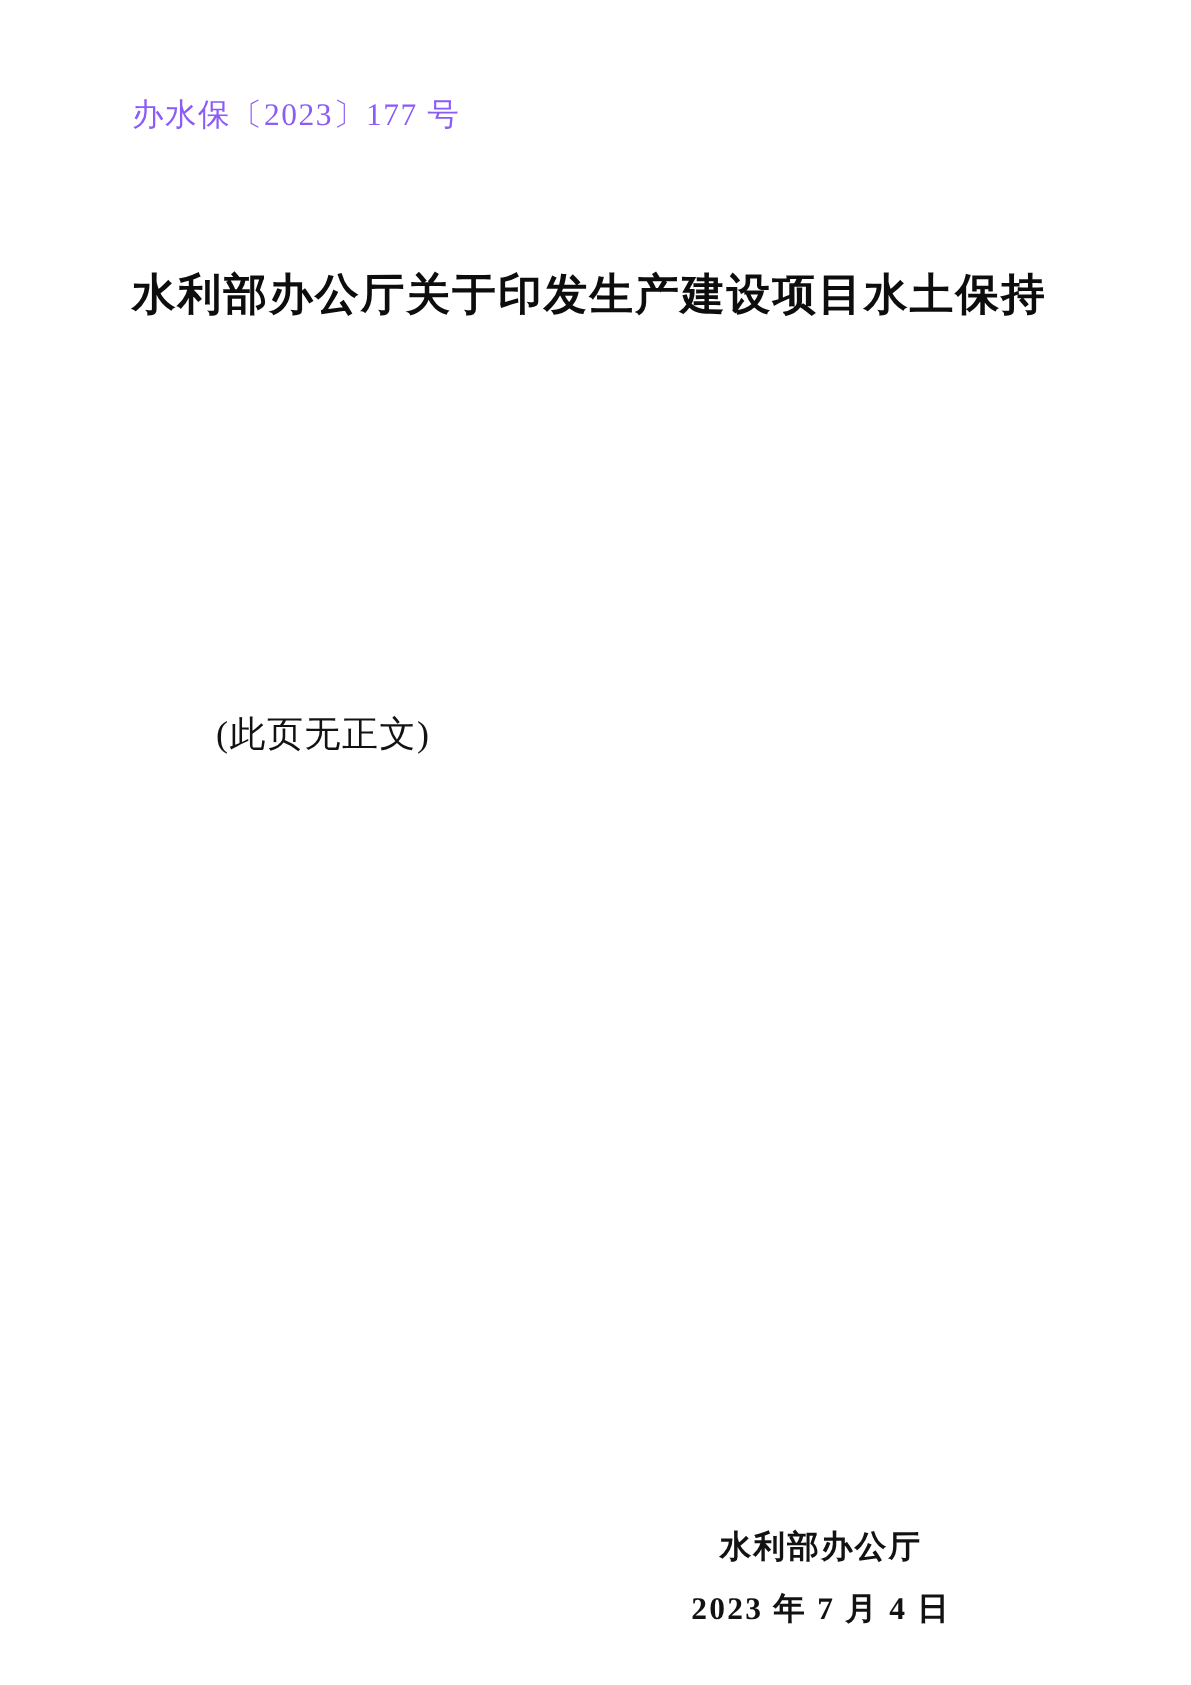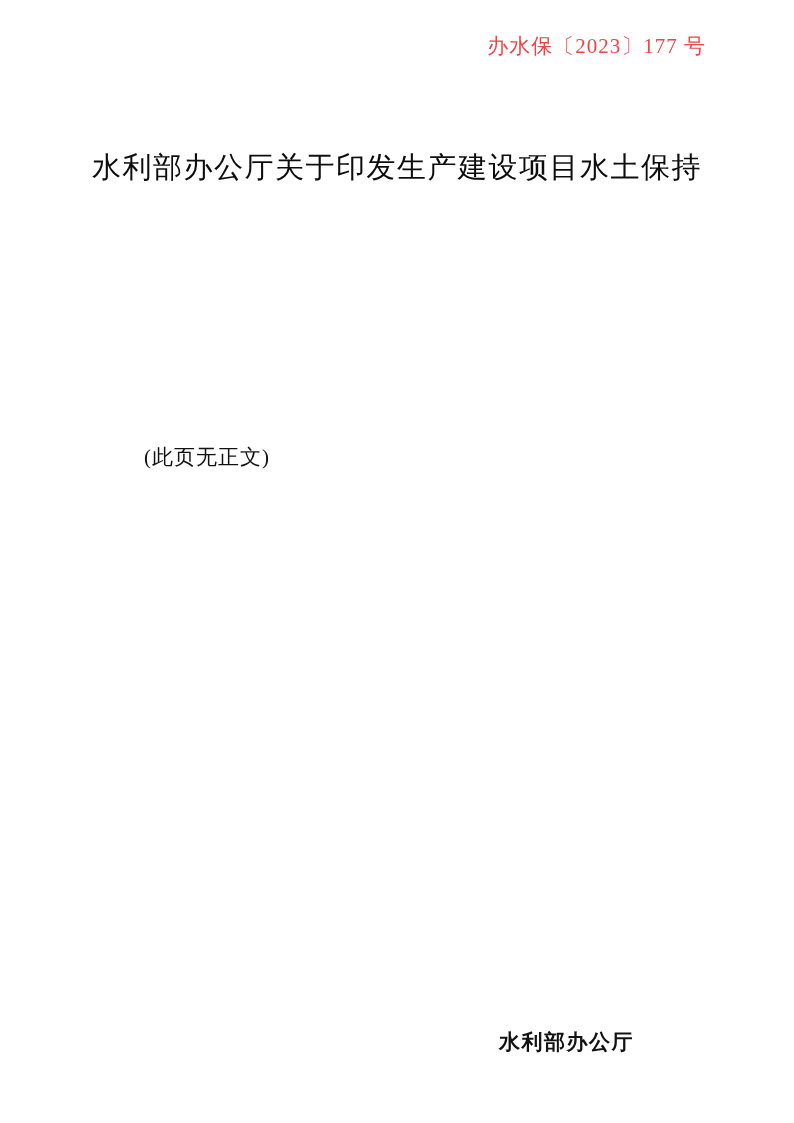--- a/index.html
+++ b/index.html
@@ -15,32 +15,32 @@
     overflow: hidden;
   }
   .page {
     position: relative;
     width: 794px;
     height: 1123px;
     box-sizing: border-box;
     padding: 0 88px;
   }
   .doc-number {
-    margin-top: 32px;
-    text-align: right;
+    margin-top: 62px;
+    text-align: left;
     font-size: 21px;
     letter-spacing: 1px;
     font-family: "Liberation Serif", "DejaVu Serif", serif;
-    color: #ef4444;
+    color: #8b5cf6;
   }
   .doc-title {
     margin-top: 82px;
-    text-align: center;
+    text-align: left;
     font-size: 29px;
-    font-weight: normal;
+    font-weight: bold;
     line-height: 1.75;
     letter-spacing: 1.5px;
     color: #0d0d0d;
   }
   .doc-title .line2 {
     display: block;
   }
   .body-block {
     margin-top: 56px;
   }
@@ -52,21 +52,21 @@
     color: #121212;
     margin: 0;
   }
   .para.indent {
     text-indent: 2em;
     margin-top: 2px;
   }
   .no-text-note {
     margin-top: 250px;
     margin-left: 56px;
-    font-size: 21px;
+    font-size: 24px;
     letter-spacing: 1px;
     color: #121212;
   }
   .signature {
     position: absolute;
     right: 160px;
     bottom: 92px;
     text-align: center;
     font-size: 21px;
     line-height: 1.95;
@@ -88,15 +88,16 @@
 
   <div class="doc-title">
     <span class="line1">水利部办公厅关于印发生产建设项目水土保持</span>
   </div>
 
 
   <div class="no-text-note">(此页无正文)</div>
 
   <div class="signature">
     <span class="sig-line">水利部办公厅</span>
+    <span class="sig-line">2023 年 7 月 4 日</span>
   </div>
 
 </div>
 
 </body></html>

